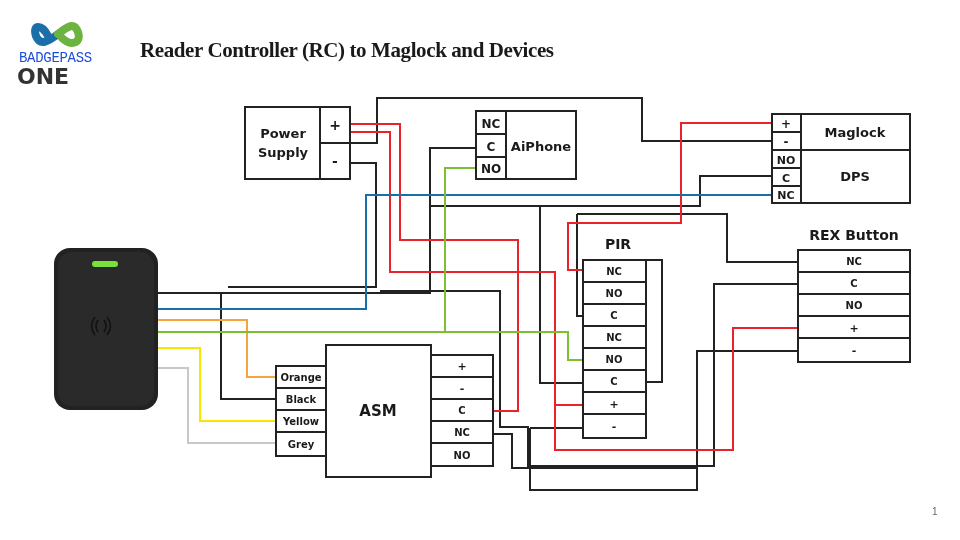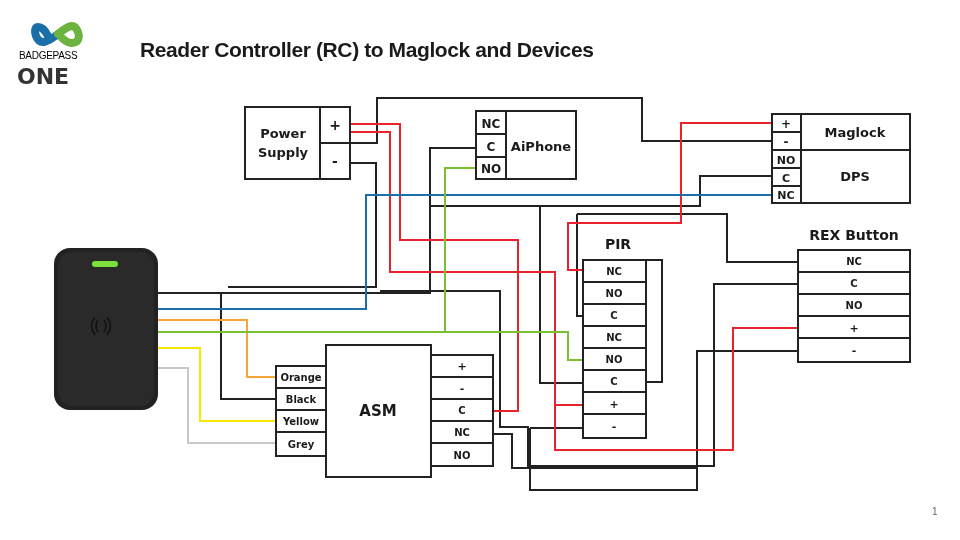--- a/index.html
+++ b/index.html
@@ -1,20 +1,20 @@
 <!DOCTYPE html>
 <html><head>
   <meta charset="utf-8">
   <style>
     html, body { margin:0; padding:0; background:#ffffff; }
     body { width:960px; height:540px; position:relative; overflow:hidden; font-family:"Liberation Sans", sans-serif; color:#1a1a1a; }
     .logo { position:absolute; left:14px; top:14px; width:100px; height:80px; }
-    .logo-text1 { position:absolute; left:19px; top:50px; font-size:10px; color:#000000; font-family:Liberation Sans, sans-serif; letter-spacing:-0.3px; }
+    .logo-text1 { position:absolute; left:19px; top:50px; font-size:14px; color:#1d4ed8; font-family:Liberation Mono, monospace; letter-spacing:-0.3px; }
     .logo-text2 { position:absolute; left:17px; top:64px; font-size:22px; font-weight:bold; color:#333; font-family:"DejaVu Sans", sans-serif; }
-    .title { position:absolute; left:140px; top:38px; font-size:21px; font-weight:bold; color:#1a1a1a; font-family:Liberation Sans, sans-serif; letter-spacing:-0.4px; }
+    .title { position:absolute; left:140px; top:38px; font-size:21px; font-weight:bold; color:#1a1a1a; font-family:Liberation Serif, serif; letter-spacing:-0.4px; }
     .page-num { position:absolute; left:932px; top:506px; font-size:10px; color:#666; }
     svg.diagram { position:absolute; left:0; top:0; }
     .lbl { font-family:"DejaVu Sans", sans-serif; font-weight:bold; fill:#1a1a1a; }
   </style>
 </head>
 <body>
 
 <div class="logo">
   <svg width="100" height="50" viewBox="0 0 100 50">
     <path d="M34 22 C 28 10, 18 10, 22 22 C 26 32, 34 28, 44 20" fill="none" stroke="#1a6fa8" stroke-width="8" stroke-linecap="round"></path>

